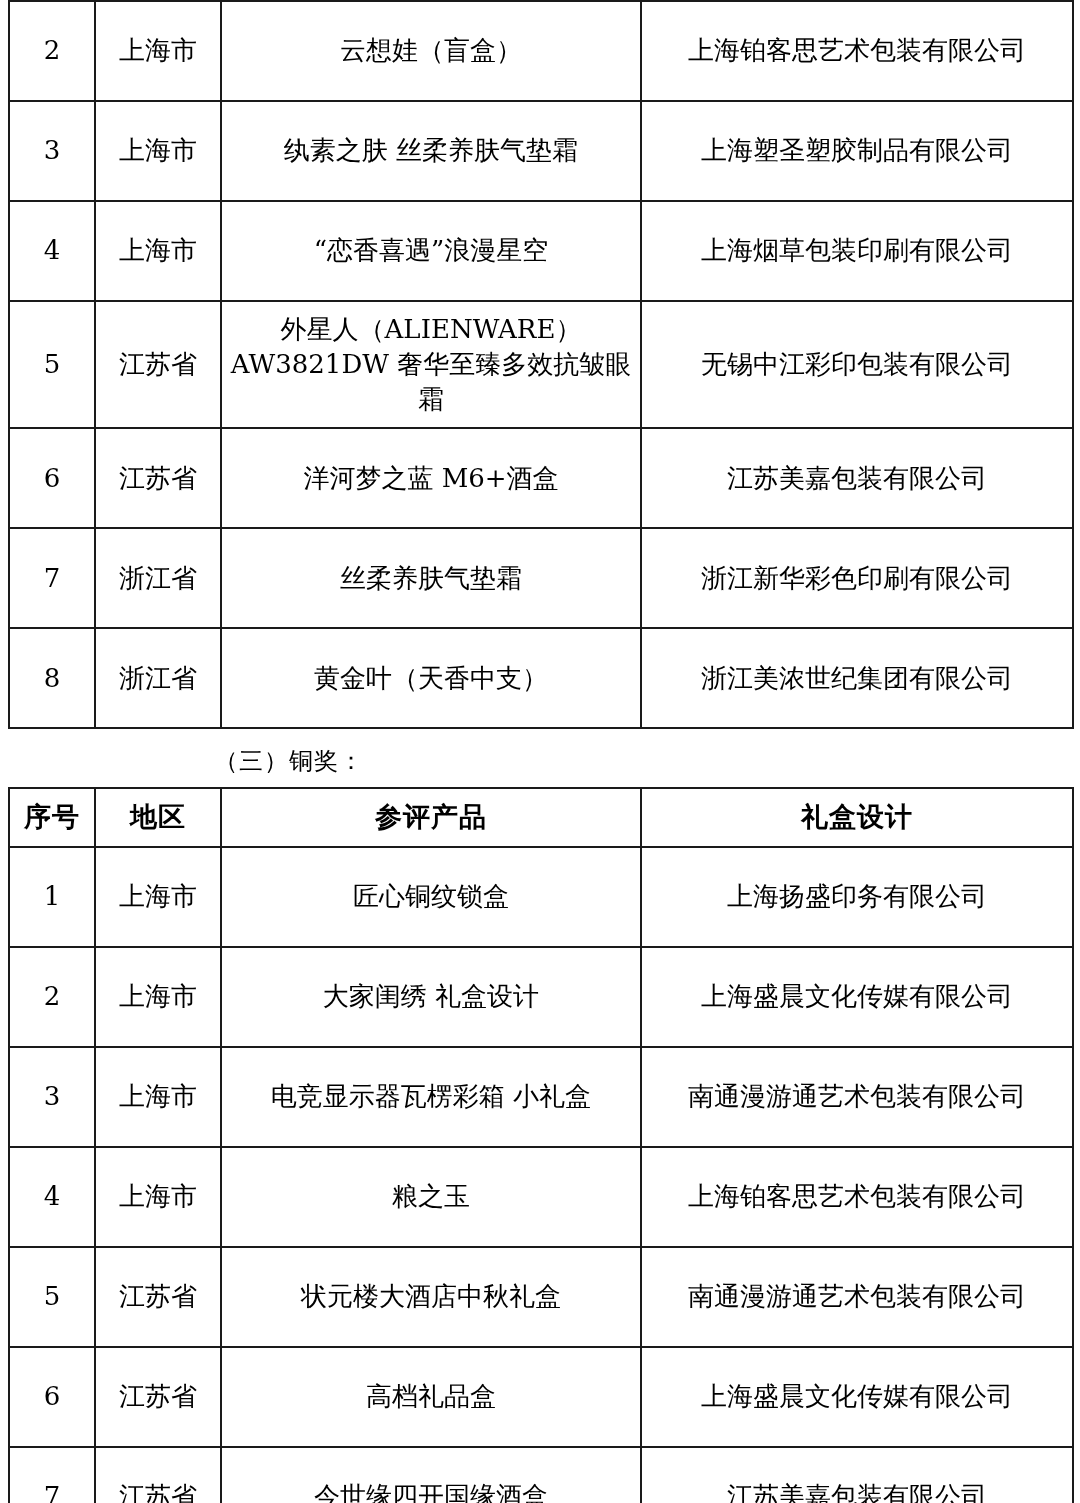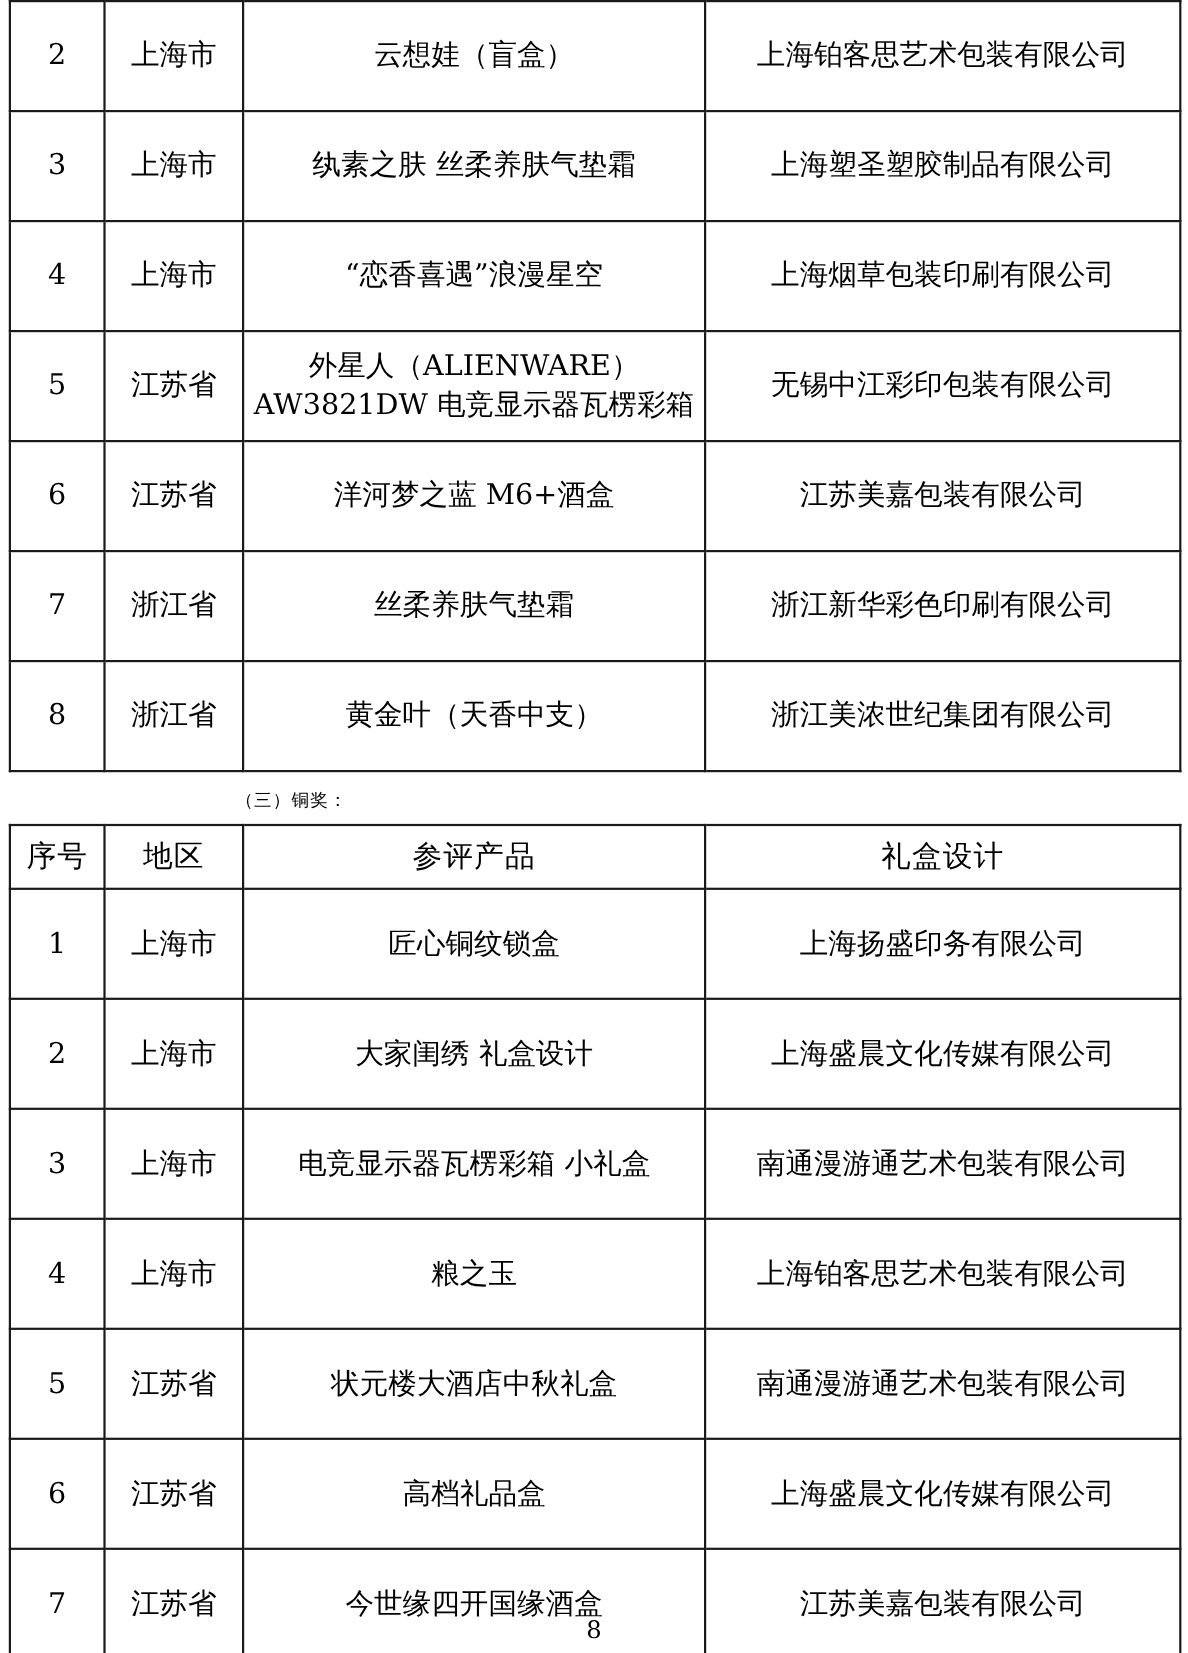--- a/index.html
+++ b/index.html
@@ -31,34 +31,34 @@
     border: 2px solid #1a1a1a;
     text-align: center;
     vertical-align: middle;
     font-weight: normal;
     font-size: 26px;
     line-height: 1.35;
     padding: 10px 6px;
     font-family: "DejaVu Serif", "Liberation Serif", serif;
   }
   table.doc-table th {
-    font-weight: normal;
+    font-weight: bold;
     font-size: 27px;
     letter-spacing: 1px;
   }
   .col-no { width: 86px; }
   .col-region { width: 126px; }
   .col-product { width: 420px; }
   .col-unit { width: 432px; }
 
   
   .continued-table tr:first-child td { }
 
   .section-title {
-    font-size: 16px;
+    font-size: 24px;
     margin: 16px 0 10px 0;
     padding-left: 206px;
     letter-spacing: 1px;
     font-family: "DejaVu Serif", "Liberation Serif", serif;
   }
   .row-tall td { height: 78px; }
   .page-number {
     position: absolute;
     bottom: 14px;
     left: 0;
@@ -95,21 +95,21 @@
       </tr>
       <tr class="row-tall">
         <td>4</td>
         <td>上海市</td>
         <td>“恋香喜遇”浪漫星空</td>
         <td>上海烟草包装印刷有限公司</td>
       </tr>
       <tr class="row-tall">
         <td>5</td>
         <td>江苏省</td>
-        <td>外星人（ALIENWARE）AW3821DW 电竞显示器瓦楞彩箱</td>
+        <td>外星人（ALIENWARE）AW3821DW 奢华至臻多效抗皱眼霜</td>
         <td>无锡中江彩印包装有限公司</td>
       </tr>
       <tr class="row-tall">
         <td>6</td>
         <td>江苏省</td>
         <td>洋河梦之蓝 M6+酒盒</td>
         <td>江苏美嘉包装有限公司</td>
       </tr>
       <tr class="row-tall">
         <td>7</td>

